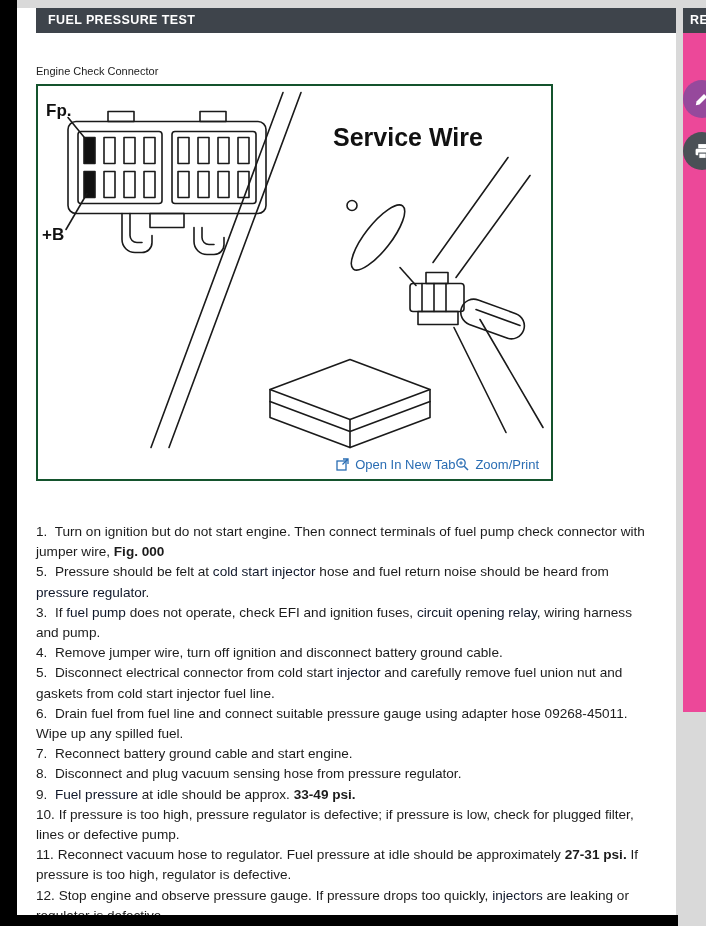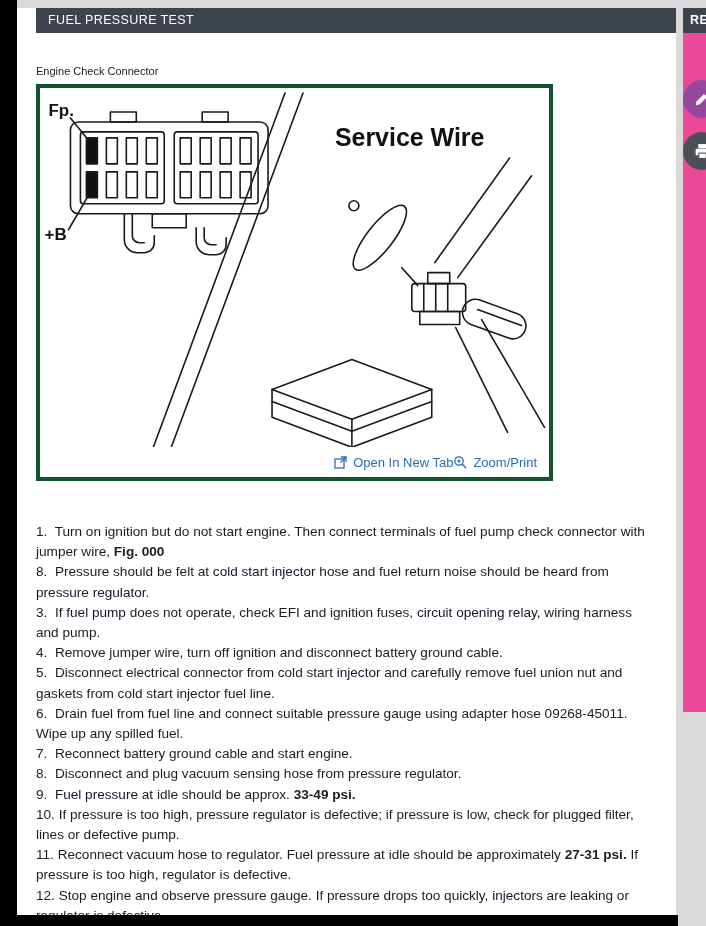--- a/index.html
+++ b/index.html
@@ -12,29 +12,29 @@
     overflow: hidden;
   }
   .left-bar { position: absolute; left: 0; top: 0; width: 17px; height: 926px; background: #000; z-index: 8; }
   .bottom-bar { position: absolute; left: 0; top: 915px; width: 678px; height: 11px; background: #000; z-index: 9; }
 
   .main-panel { position: absolute; left: 17px; top: 8px; width: 659px; height: 907px; background: #fff; overflow: hidden; }
 
   .section-header {
     position: absolute; left: 19px; top: 0; width: 640px; height: 25px;
     background: #3e444b; color: #fff;
-    font-size: 12.5px; font-weight: normal; line-height: 25px;
+    font-size: 12.5px; font-weight: bold; line-height: 25px;
     padding-left: 12px; letter-spacing: .4px;
   }
 
   .caption { position: absolute; left: 19px; top: 57px; font-size: 11px; color: #222; }
 
   .figure-frame {
     position: absolute; left: 19px; top: 76px; width: 517px; height: 397px;
-    border: 4px solid #14532d; background: #fff;
+    border: 2px solid #14532d; background: #fff;
     display: flex; flex-direction: column;
   }
   .figure-canvas { width: 515px; height: 363px; display: block; }
   .figure-footer { display: flex; justify-content: flex-end; align-items: center; height: 30px; padding: 0 12px; }
   .fig-link { display: inline-flex; align-items: center; gap: 6px; color: #2a6db3; font-size: 13px; text-decoration: none; cursor: pointer; }
   .fig-link svg { flex: 0 0 auto; }
 
   .steps { position: absolute; left: 19px; top: 514px; width: 612px; font-size: 13.6px; line-height: 20.2px; color: #1c1c1c; }
   .step { margin: 0; white-space: pre-wrap; }
   .inline-link { color: #0f172a; text-decoration: none; cursor: pointer; }
@@ -141,21 +141,21 @@
           <path d="M9.2 9.2 L13 13" stroke="#2a6db3" stroke-width="1.5"></path>
           <path d="M6 4.2 V7.8 M4.2 6 H7.8" stroke="#2a6db3" stroke-width="1.2" fill="none"></path>
         </svg>
         <span>Zoom/Print</span>
       </a>
     </div>
   </div>
 
   <div class="steps">
       <p class="step"><span>1.  Turn on ignition but do not start engine. Then connect terminals of fuel pump check connector with jumper wire, </span><strong>Fig. 000</strong></p>
-      <p class="step"><span>8.  Pressure should be felt at </span><a class="inline-link">cold start injector</a><span> hose and fuel return noise should be heard from </span><a class="inline-link">pressure regulator</a><span>.</span></p>
+      <p class="step"><span>5.  Pressure should be felt at </span><a class="inline-link">cold start injector</a><span> hose and fuel return noise should be heard from </span><a class="inline-link">pressure regulator</a><span>.</span></p>
       <p class="step"><span>3.  If </span><a class="inline-link">fuel pump</a><span> does not operate, check EFI and ignition fuses, </span><a class="inline-link">circuit opening relay</a><span>, wiring harness and pump.</span></p>
       <p class="step"><span>4.  Remove jumper wire, turn off ignition and disconnect battery ground cable.</span></p>
       <p class="step"><span>5.  Disconnect electrical connector from cold start </span><a class="inline-link">injector</a><span> and carefully remove fuel union nut and gaskets from cold start injector fuel line.</span></p>
       <p class="step"><span>6.  Drain fuel from fuel line and connect suitable pressure gauge using adapter hose 09268-45011. Wipe up any spilled fuel.</span></p>
       <p class="step"><span>7.  Reconnect battery ground cable and start engine.</span></p>
       <p class="step"><span>8.  Disconnect and plug vacuum sensing hose from pressure regulator.</span></p>
       <p class="step"><span>9.  </span><a class="inline-link">Fuel pressure</a><span> at idle should be approx. </span><strong>33-49 psi.</strong></p>
       <p class="step"><span>10. If pressure is too high, pressure regulator is defective; if pressure is low, check for plugged filter, lines or defective pump.</span></p>
       <p class="step"><span>11. Reconnect vacuum hose to regulator. Fuel pressure at idle should be approximately </span><strong>27-31 psi.</strong><span> If pressure is too high, regulator is defective.</span></p>
       <p class="step"><span>12. Stop engine and observe pressure gauge. If pressure drops too quickly, </span><a class="inline-link">injectors</a><span> are leaking or regulator is defective.</span></p>

